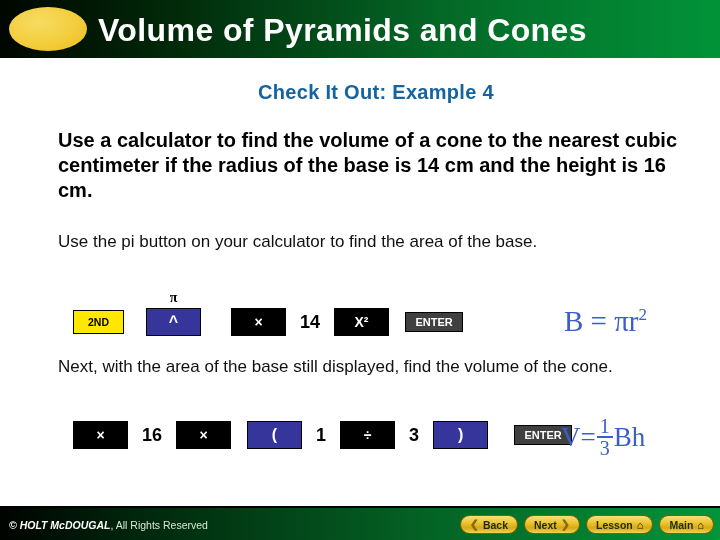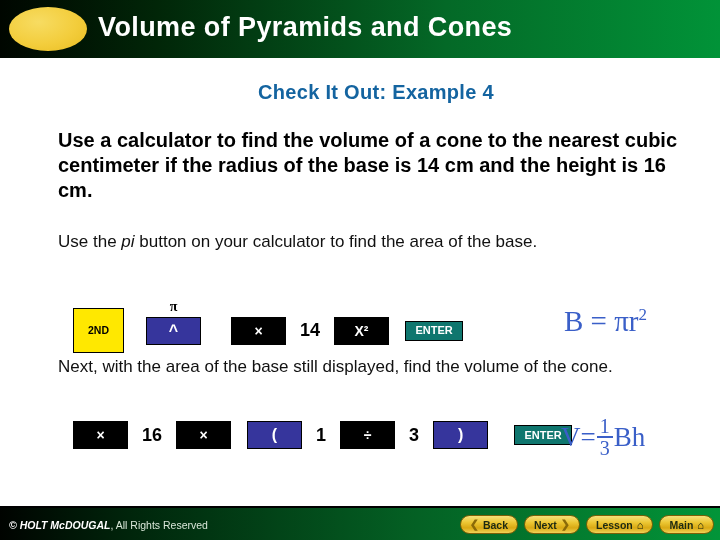--- a/index.html
+++ b/index.html
@@ -26,21 +26,21 @@
   #header-ellipse {
     position: absolute;
     left: 9px; top: 7px;
     width: 78px; height: 44px;
     border-radius: 50%;
     background: radial-gradient(ellipse at 38% 34%, #f7dc62 0%, #f3cd3c 55%, #e8bc20 100%);
   }
   #header-title {
     position: absolute;
     left: 98px; top: 12px;
-    font-size: 27px;
+    font-size: 32px;
     font-weight: bold;
     color: #ffffff;
     letter-spacing: 0.4px;
     white-space: nowrap;
     font-family: "Liberation Sans", sans-serif;
   }
 
   
   #slide {
     position: absolute;
@@ -71,21 +71,21 @@
   }
 
   #step1-text {
     position: absolute;
     left: 42px; top: 172px;
     width: 615px;
     font-size: 17px;
     color: #111111;
     line-height: 24px;
   }
-  #step1-text .ital { font-style: italic; }
+  #step1-text .ital { }
 
   #step2-text {
     position: absolute;
     left: 42px; top: 297px;
     width: 615px;
     font-size: 17px;
     color: #111111;
     line-height: 24px;
   }
 
@@ -132,21 +132,21 @@
     background: #000000;
     color: #ffffff;
     border: none;
   }
   .key-blue {
     background: #36359c;
     border: 1.5px solid #000000;
     color: #ffffff;
   }
   .key-enter-blue {
-    background: #0f766e;
+    background: #404040;
     border: 1.5px solid #000000;
     color: #ffffff;
   }
 
   .pi-label {
     position: absolute;
     left: 0; right: 0;
     top: -18px;
     text-align: center;
     font-size: 14px;
@@ -252,21 +252,21 @@
 <div id="slide">
 
   <div id="subtitle">Check It Out: Example 4</div>
 
   <div id="problem">Use a calculator to find the volume of a cone to the nearest cubic centimeter if the radius of the base is 14 cm and the height is 16 cm.</div>
 
   <div id="step1-text"><span>Use the </span><span class="ital">pi</span><span> button on your calculator to find the area of the base.</span></div>
 
   <div class="keyrow" id="keyrow1">
       <span class="keywrap">
-        <span class="key key-2nd" style="font-size: 10.5px; width: 51px; height: 45px;">2ND</span>
+        <span class="key key-2nd" style="font-size: 10.5px; width: 51px; height: 24px;">2ND</span>
       </span>
       <span class="gap" style="width: 22px;"></span>
       <span class="keywrap">
         <span class="pi-label">π</span>
         <span class="key key-blue" style="font-size: 16px; width: 55px; height: 28px;">^</span>
       </span>
       <span class="gap" style="width: 30px;"></span>
       <span class="keywrap">
         <span class="key key-black" style="font-size: 14px; width: 55px; height: 28px;">×</span>
       </span>

